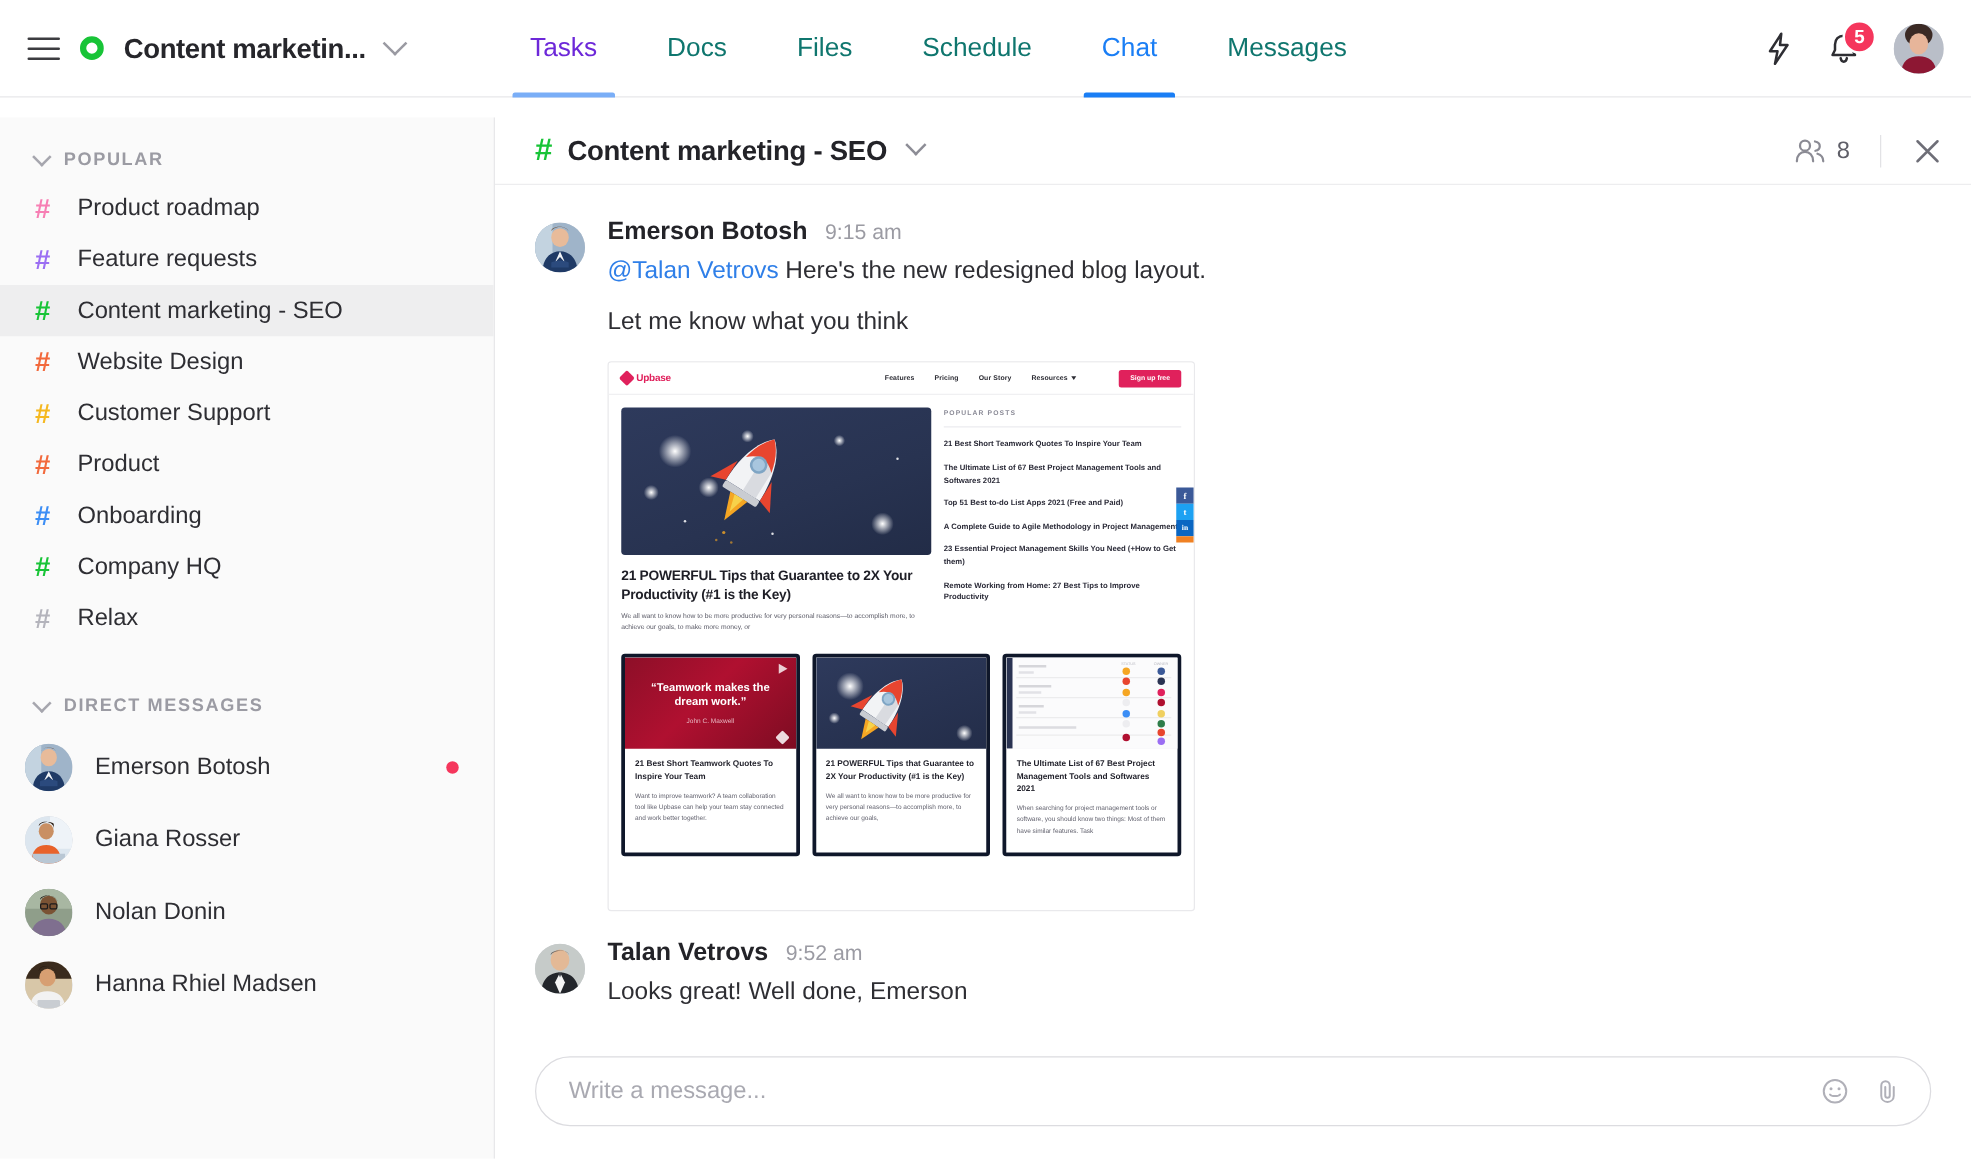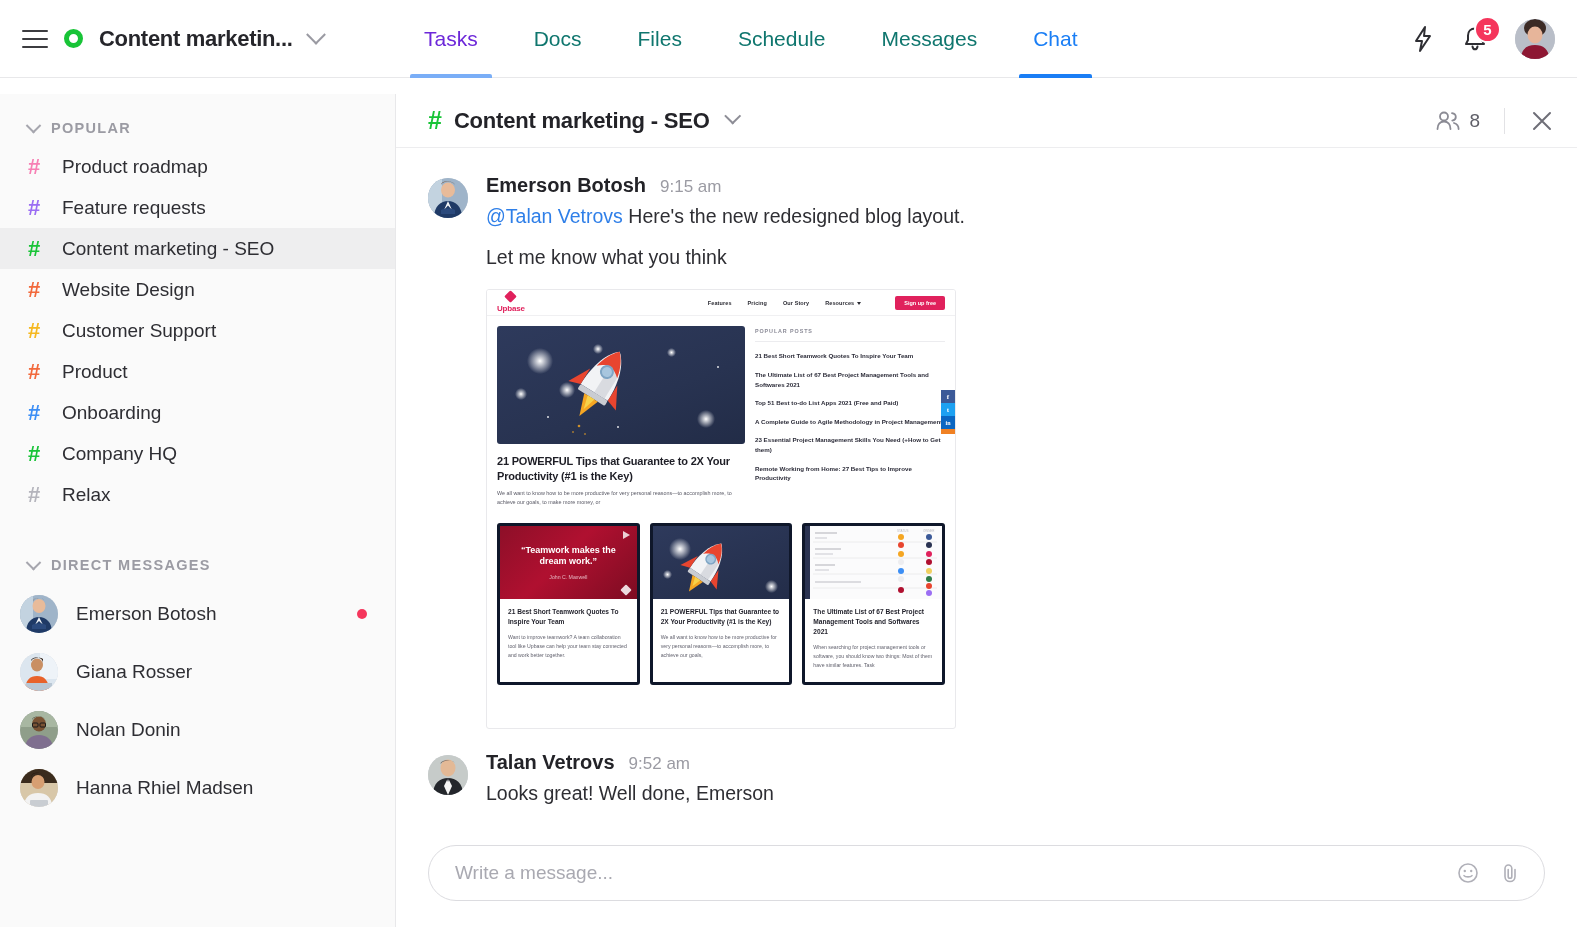--- a/index.html
+++ b/index.html
@@ -146,21 +146,21 @@
   
   .embed {
     width: 470px; height: 440px; margin-top: 17px;
     border: 1px solid #e9e9ec; border-radius: 3px; overflow: hidden;
     background: #fff; position: relative;
   }
   .bl-nav {
     height: 26px; display: flex; align-items: center; padding: 0 10px;
     border-bottom: 1px solid #f0f0f2; background: #fff;
   }
-  .bl-logo { display: flex; align-items: center; gap: 3px; flex-direction: column; }
+  .bl-logo { display: flex; align-items: center; gap: 3px; }
   .bl-logo-mark {
     width: 9px; height: 9px; background: #e0215c; transform: rotate(45deg);
     border-radius: 1.5px;
   }
   .bl-logo-t { font-size: 8px; font-weight: bold; color: #e0215c; letter-spacing: -0.2px; }
   .bl-nav-links { margin-left: auto; display: flex; align-items: center; gap: 16px; }
   .bl-nl { font-size: 5.5px; color: #2b2b33; font-weight: bold; letter-spacing: 0.1px; white-space: nowrap; }
   .bl-caret { width: 0; height: 0; border-left: 2.5px solid transparent; border-right: 2.5px solid transparent;
     border-top: 3px solid #2b2b33; display: inline-block; margin-left: 3px; }
   .bl-cta {
@@ -269,25 +269,25 @@
         </div>
       <div class="tab">
           <span>Docs</span>
         </div>
       <div class="tab">
           <span>Files</span>
         </div>
       <div class="tab">
           <span>Schedule</span>
         </div>
+      <div class="tab active">
+          <span>Chat</span>
+        </div>
       <div class="tab">
           <span>Messages</span>
-        </div>
-      <div class="tab active">
-          <span>Chat</span>
         </div>
     </div>
 
     <div class="tb-right">
       <div class="bolt">
         <svg width="24" height="28" viewBox="0 0 24 28" fill="none">
           <path d="M14 2 L5 16 H11 L9 26 L19 11 H13 Z" stroke="#2e2e33" stroke-width="2" stroke-linejoin="round" fill="none"></path>
         </svg>
       </div>
       <div class="bell-wrap">

